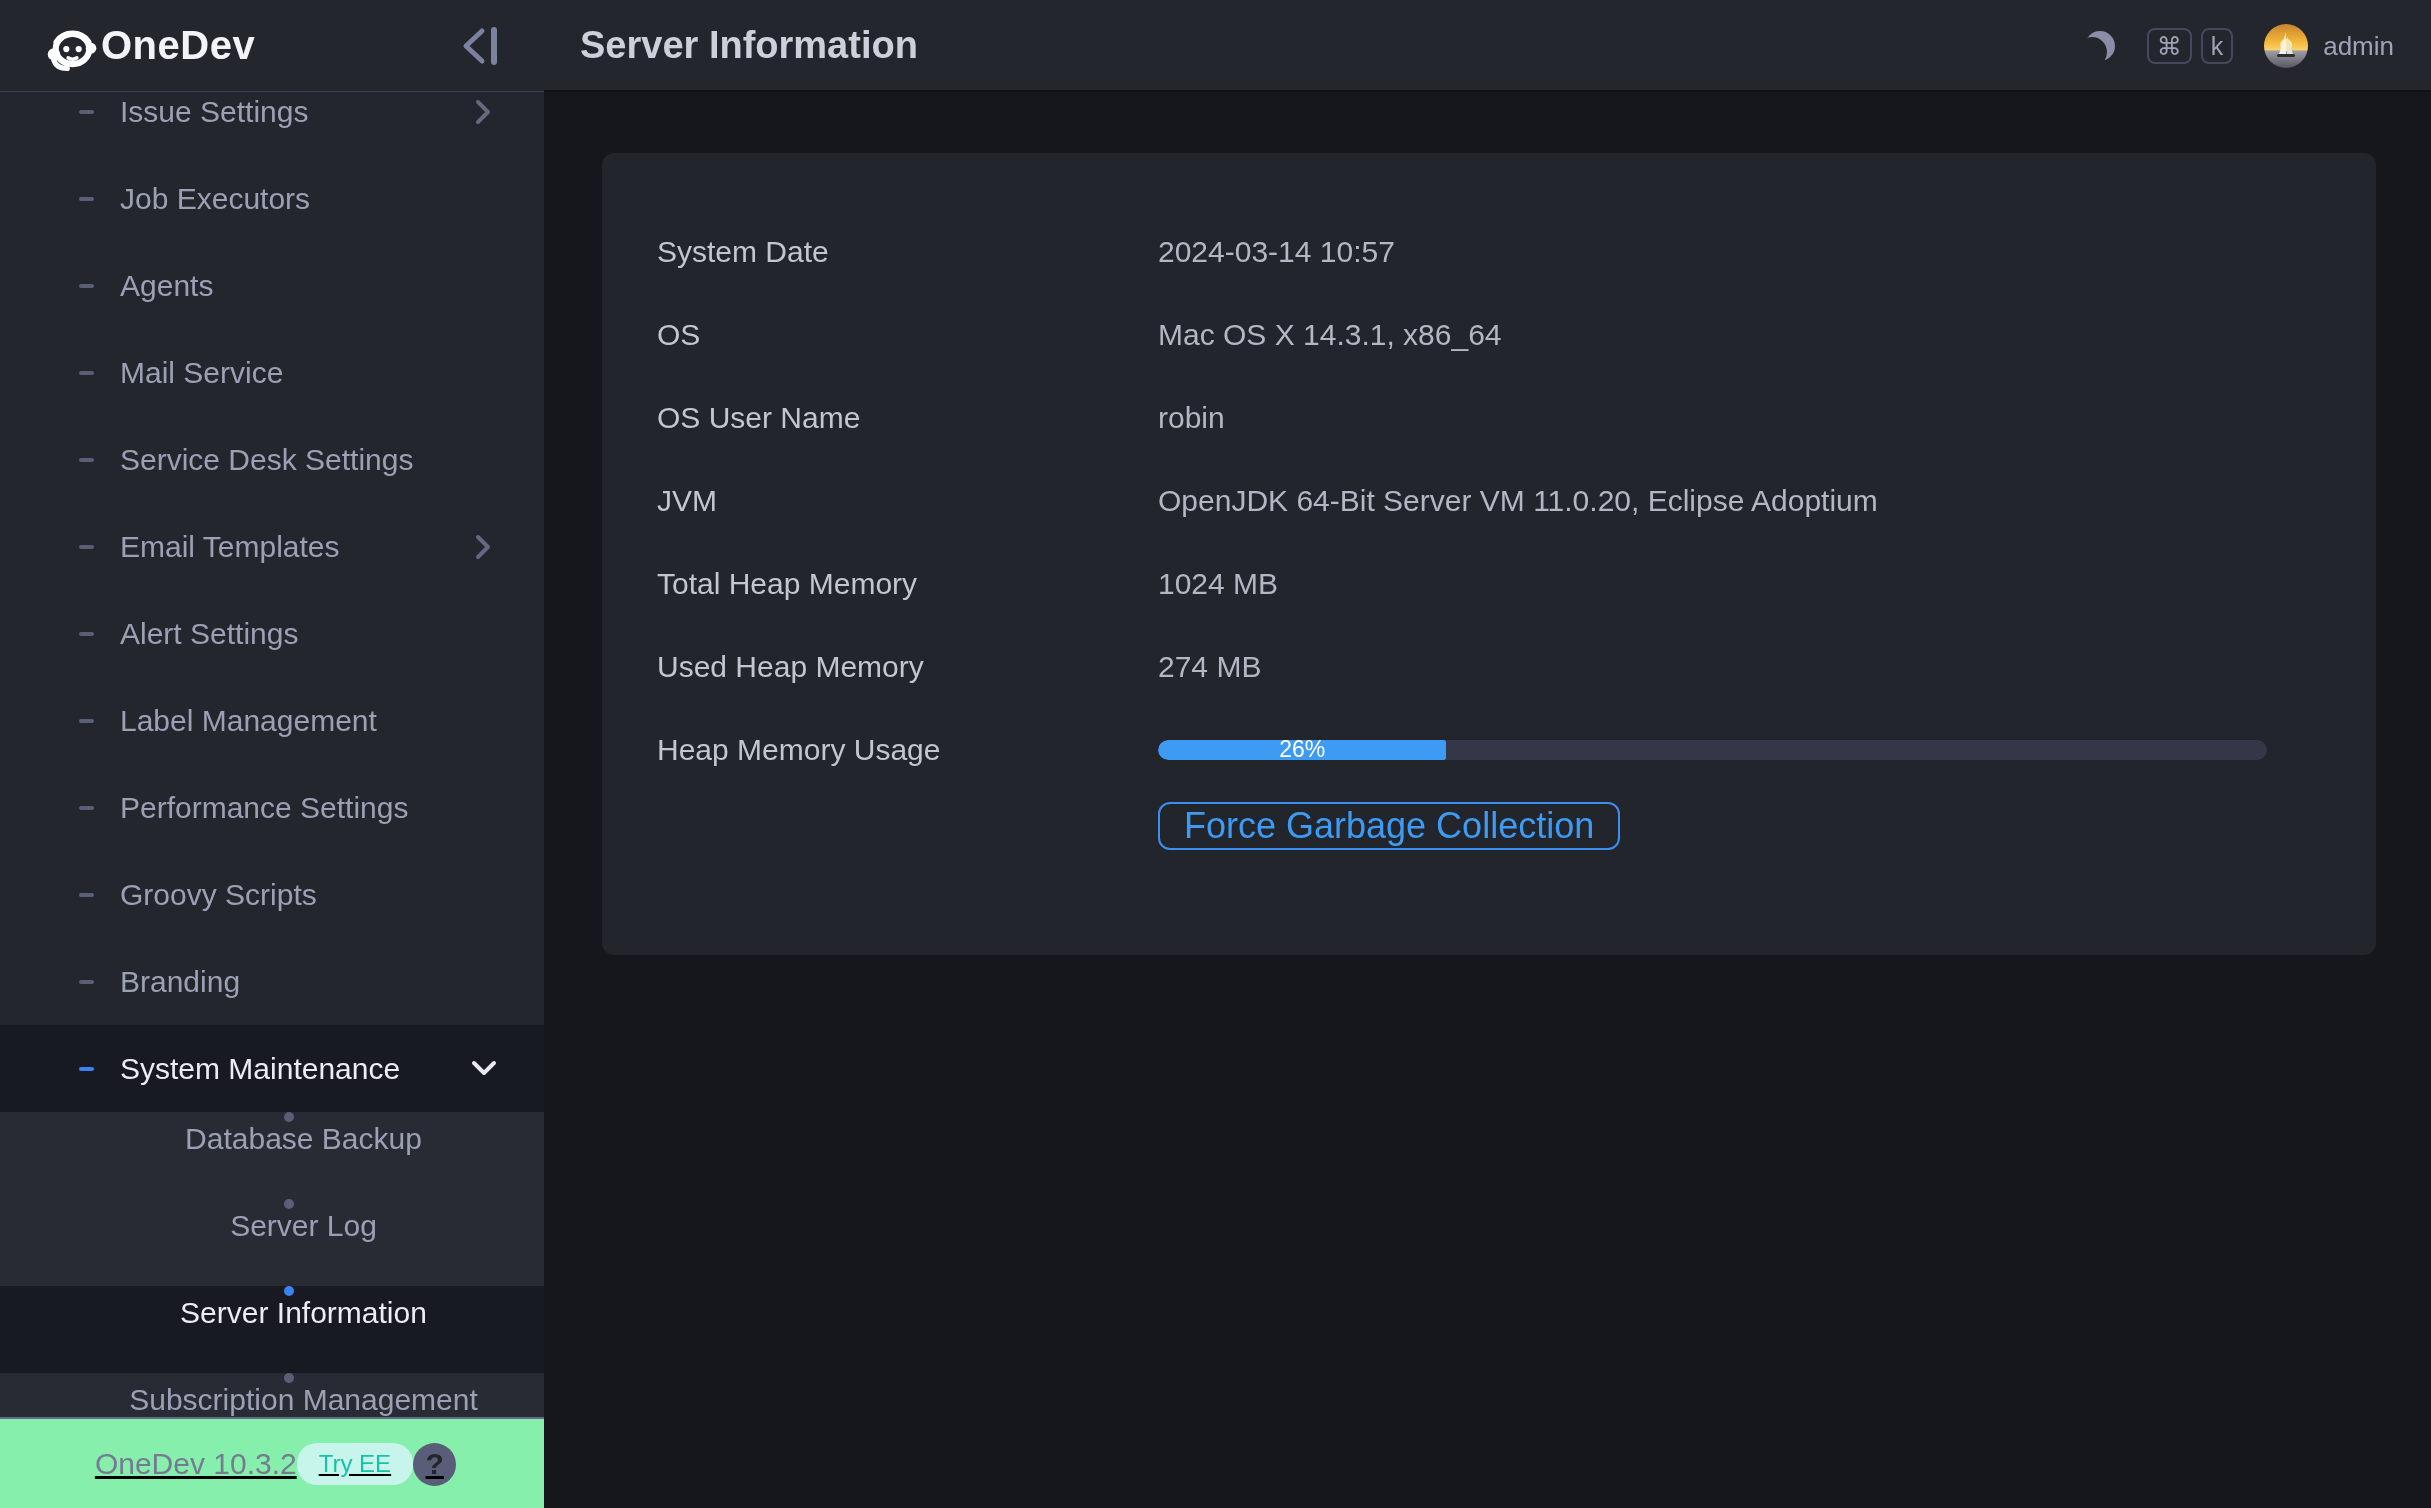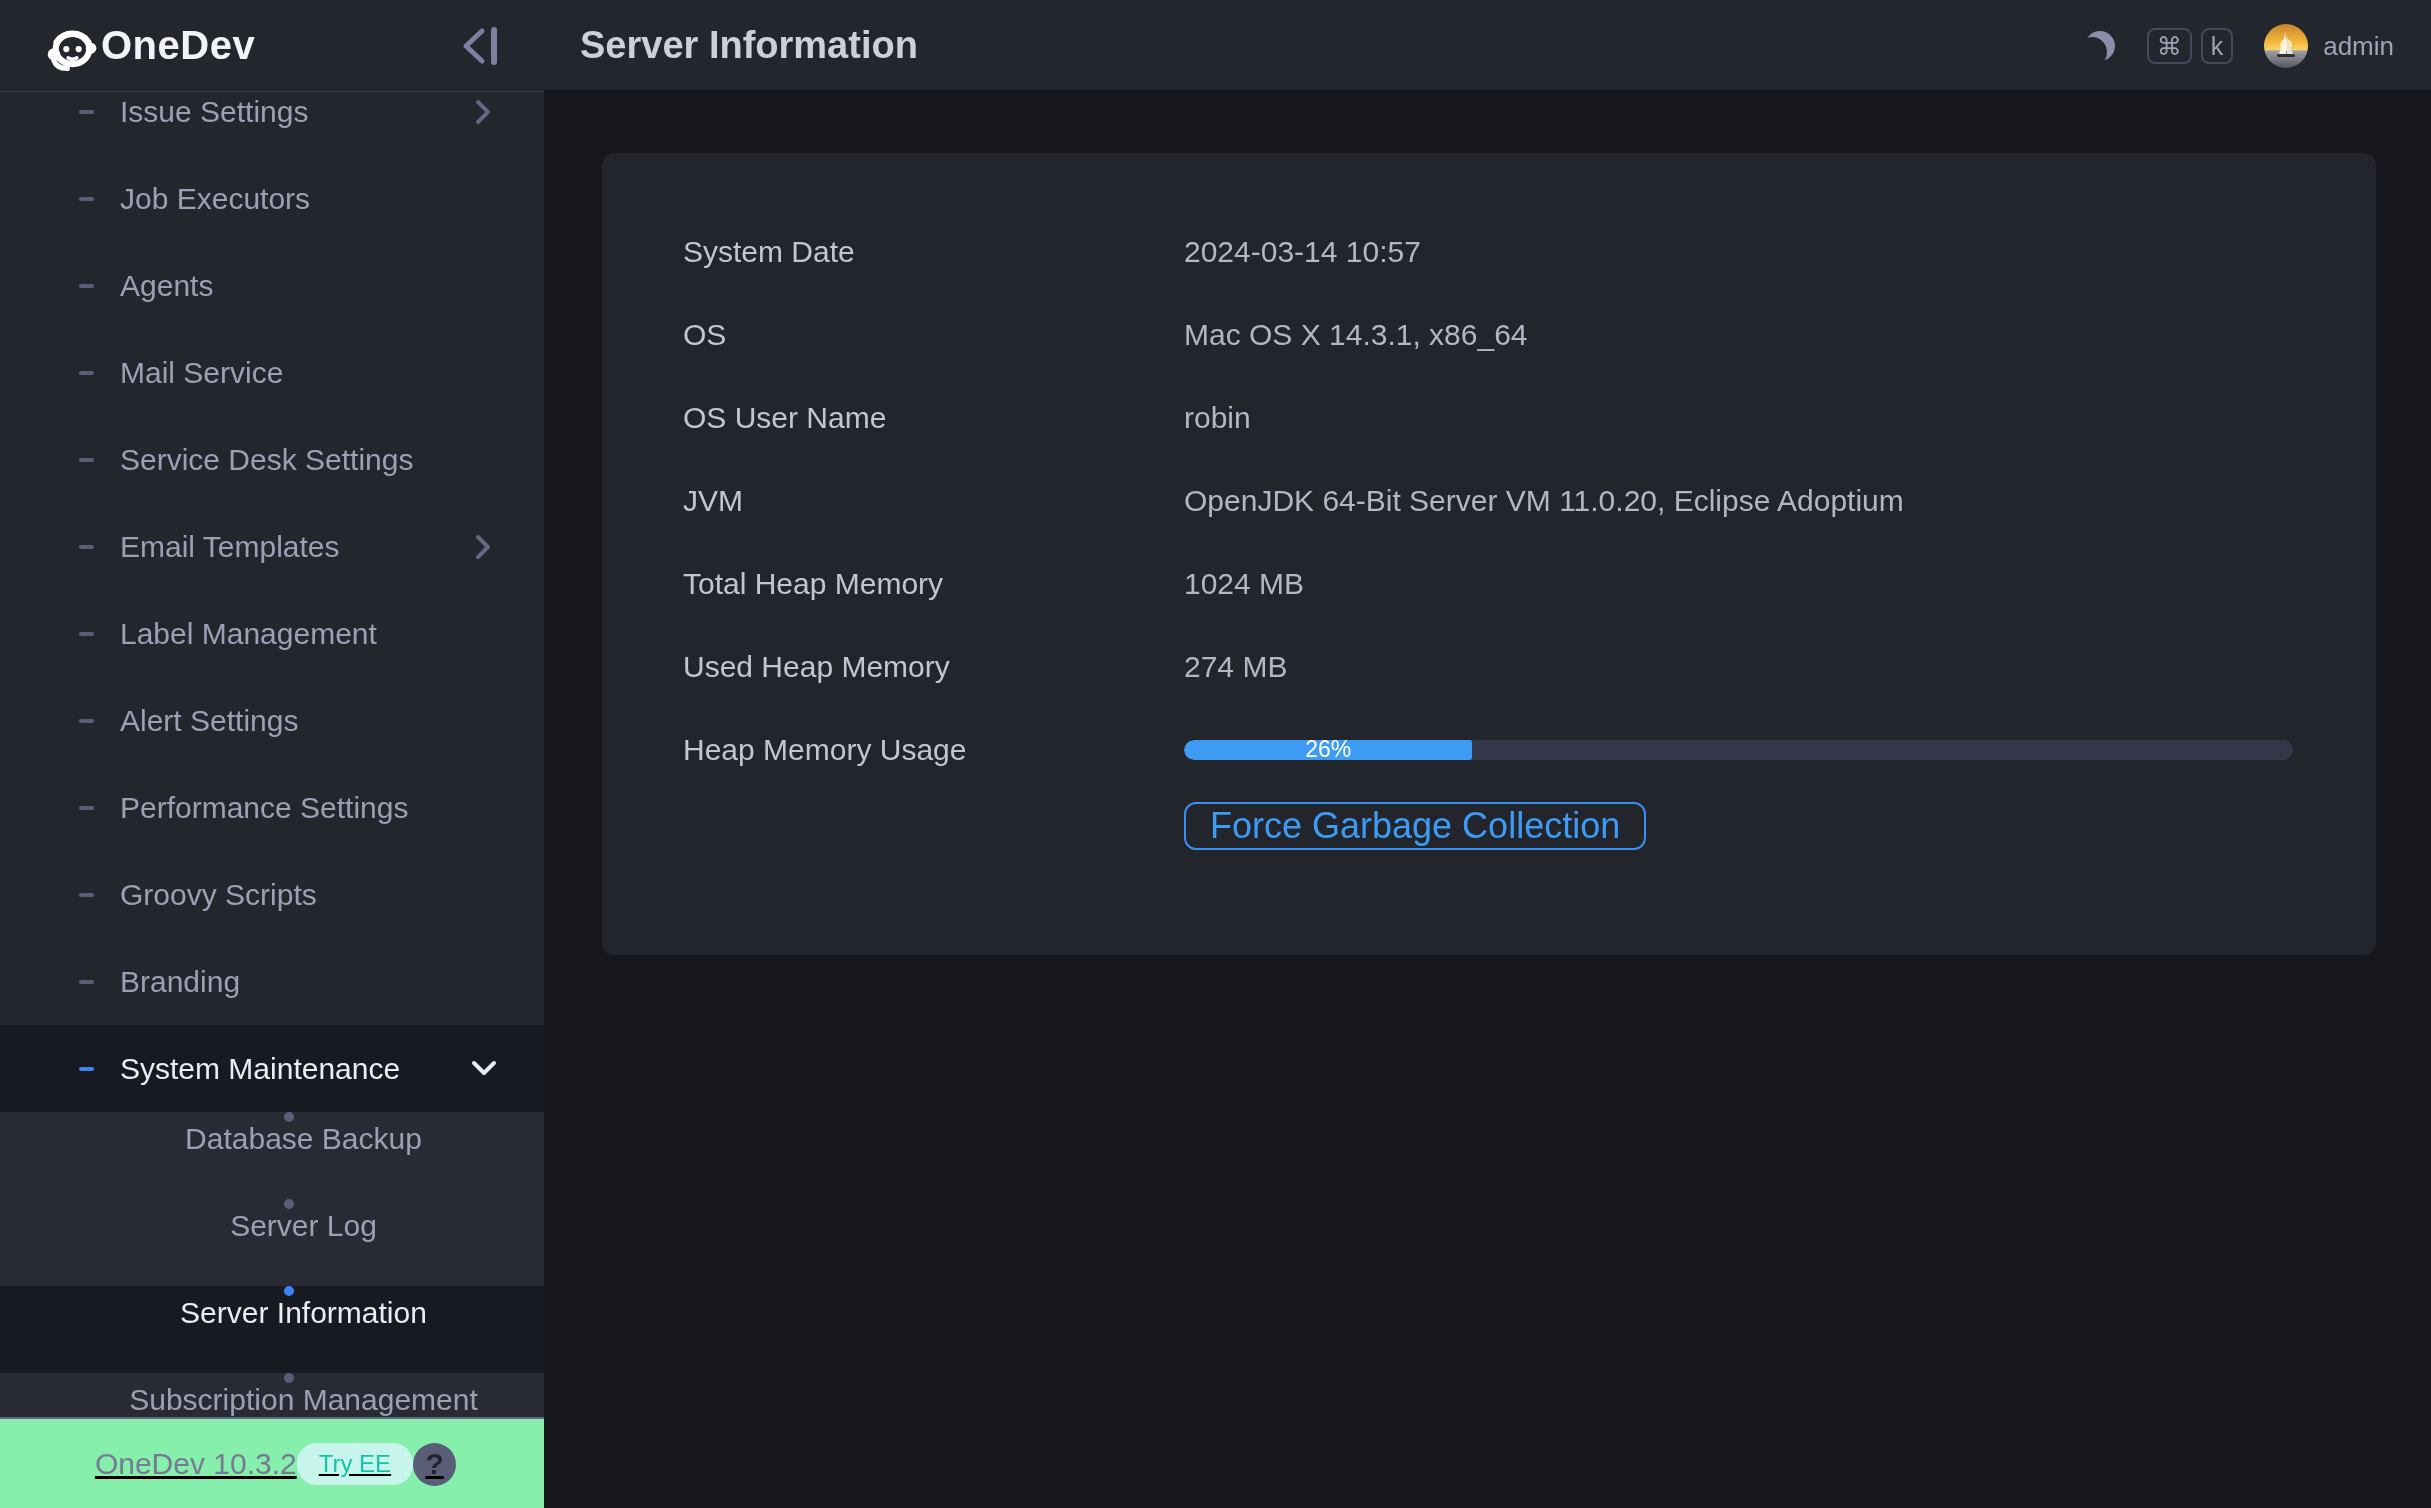--- a/index.html
+++ b/index.html
@@ -46,21 +46,21 @@
   .kbd { min-width:30px; height:36px; border:2px solid #46495E; border-radius:8px; color:#9FA3B5;
          font-size:25px; display:inline-flex; align-items:center; justify-content:center;
          padding:0 8px; margin-right:9px; cursor:pointer; }
   .user { display:flex; align-items:center; margin-left:22px; cursor:pointer; }
   .avatar { width:44px; height:44px; border-radius:50%; overflow:hidden; display:inline-flex; }
   .uname { color:#9FA3B8; font-size:26px; margin-left:15px; }
 
   
   .main { position:absolute; left:544px; right:0; top:92px; bottom:0; background:#16171D; }
   .card { position:absolute; left:58px; top:61px; width:1774px; height:802px;
-          background:#23252C; border-radius:12px; padding:57px 83px 0 81px; }
+          background:#23252C; border-radius:12px; padding:57px 83px 0 55px; }
   .row { height:83px; display:flex; align-items:center; }
   .row .label { width:501px; flex:0 0 501px; color:#C3C6D1; font-size:30px; font-weight:500; }
   .row .value { flex:1; color:#B3B6C3; font-size:30px; }
   .progress { width:1109px; height:20px; border-radius:14px; background:#343747; overflow:hidden; position:relative; }
   .fill { height:100%; background:#3D9BF4; border-radius:14px 3px 3px 14px; position:relative; }
   .pct { position:absolute; left:0; right:0; top:0; bottom:0; display:flex; align-items:center;
          justify-content:center; color:#FFFFFF; font-size:23px; }
   .btn-row { height:65px; margin-top:2px; }
   .gc-btn { background:transparent; border:2px solid #3A90F0; color:#3D9BF4; font-size:36px;
             height:48px; padding:0 24px; border-radius:12px; cursor:pointer;
@@ -125,25 +125,25 @@
             <span class="bullet-dash"></span>
             <span class="nav-label">Email Templates</span>
             <span class="chev">
               <svg width="28" height="28" viewBox="0 0 28 28">
                 <polyline points="8,4 18,14 8,24" fill="none" stroke="#646882" stroke-width="4" stroke-linecap="round" stroke-linejoin="round"></polyline>
               </svg>
             </span>
           </div>
           <div class="nav-item">
             <span class="bullet-dash"></span>
+            <span class="nav-label">Alert Settings</span>
+          </div>
+          <div class="nav-item">
+            <span class="bullet-dash"></span>
             <span class="nav-label">Label Management</span>
-          </div>
-          <div class="nav-item">
-            <span class="bullet-dash"></span>
-            <span class="nav-label">Alert Settings</span>
           </div>
           <div class="nav-item">
             <span class="bullet-dash"></span>
             <span class="nav-label">Performance Settings</span>
           </div>
           <div class="nav-item">
             <span class="bullet-dash"></span>
             <span class="nav-label">Groovy Scripts</span>
           </div>
           <div class="nav-item">

